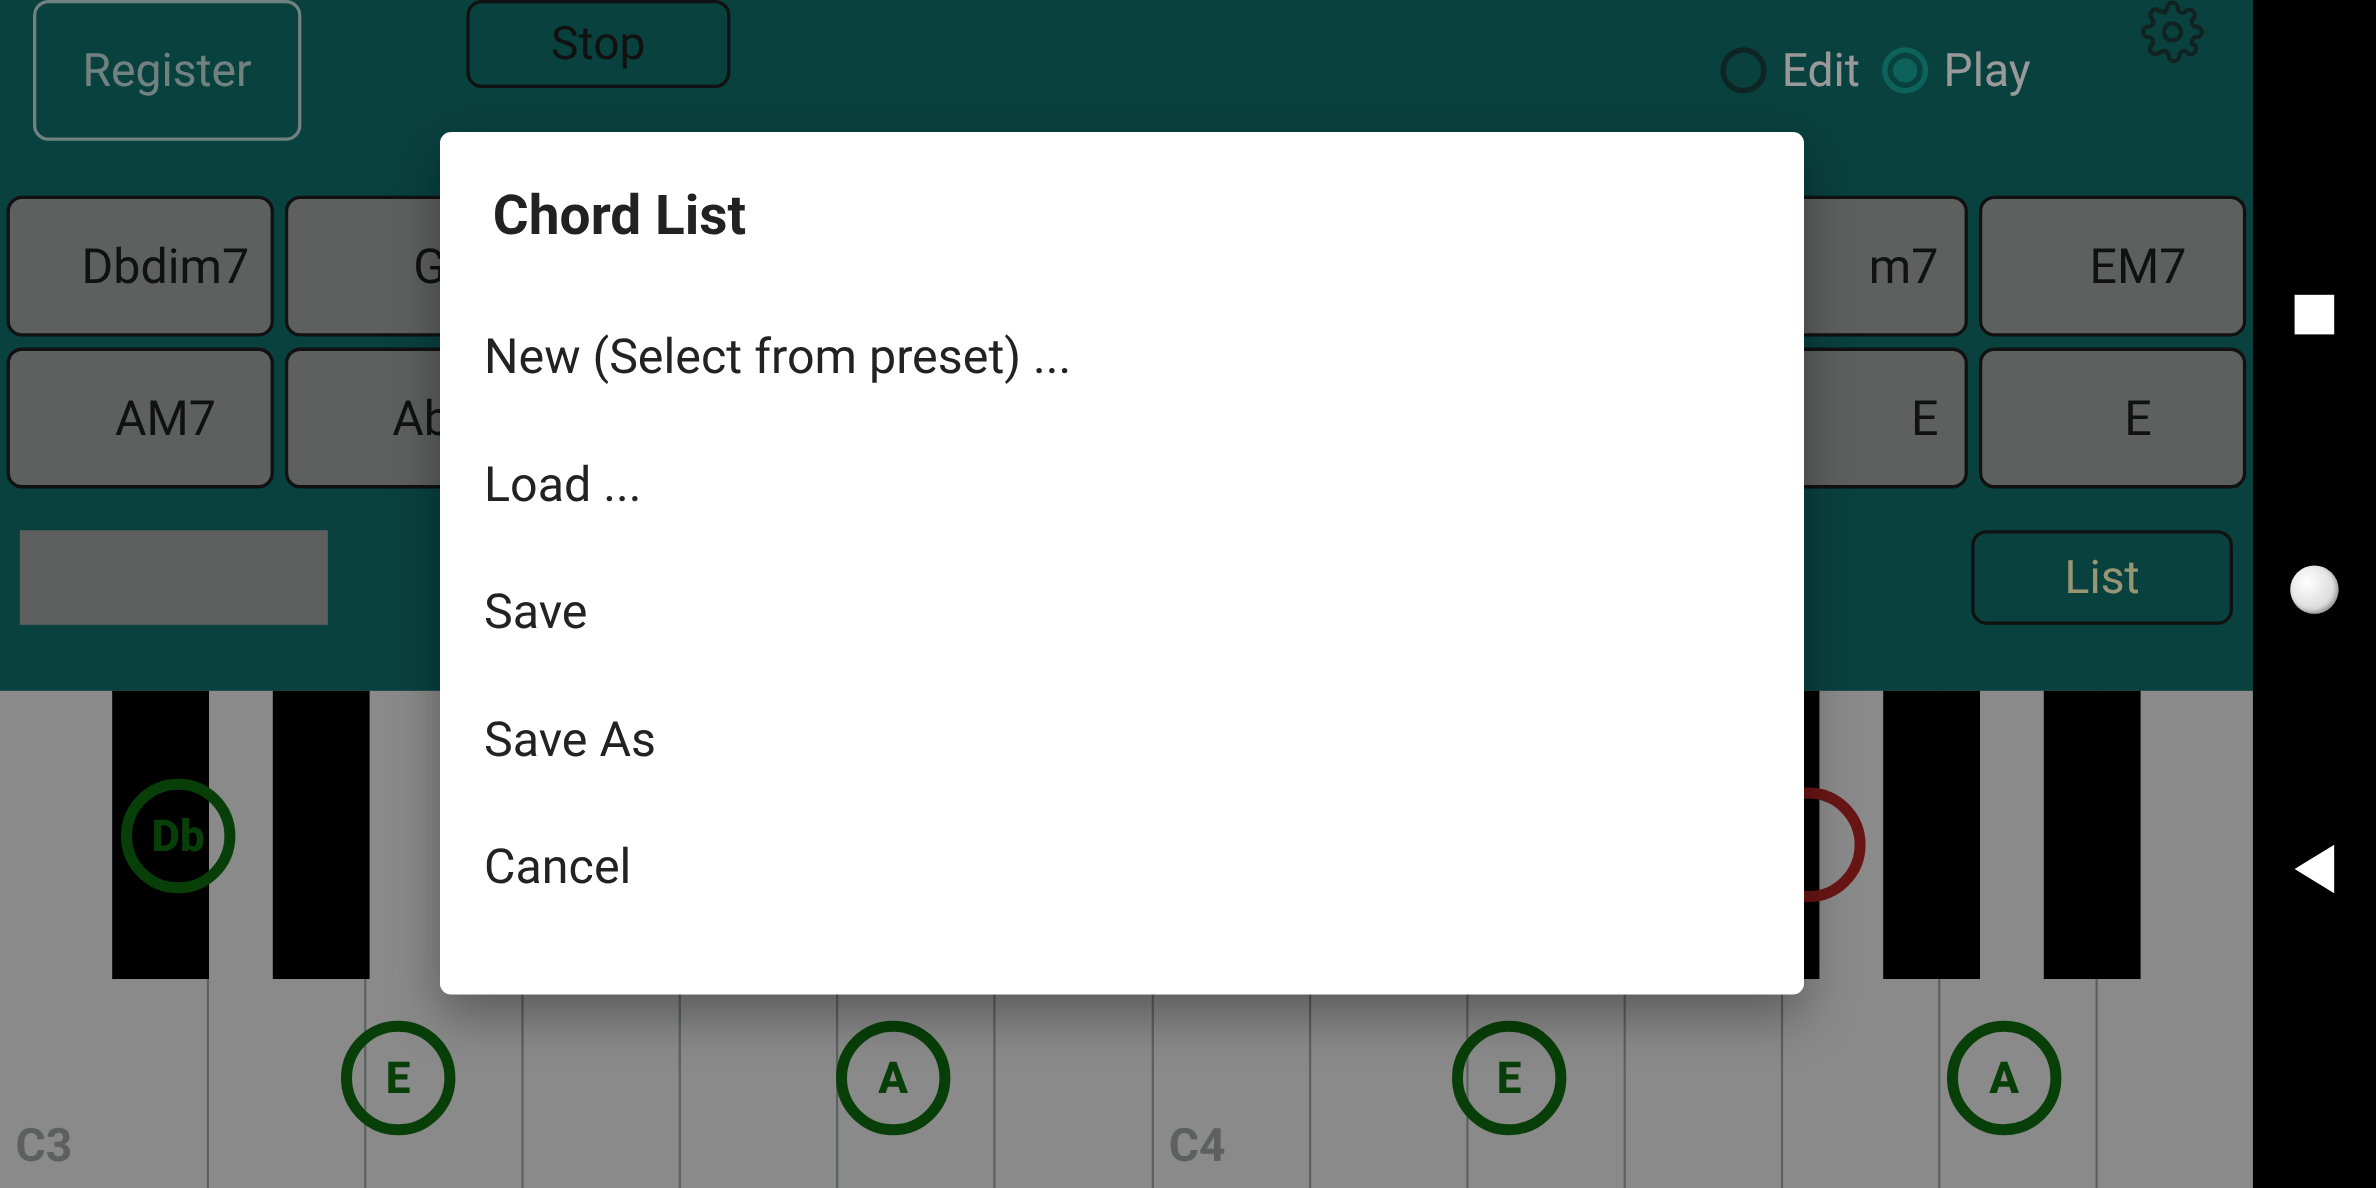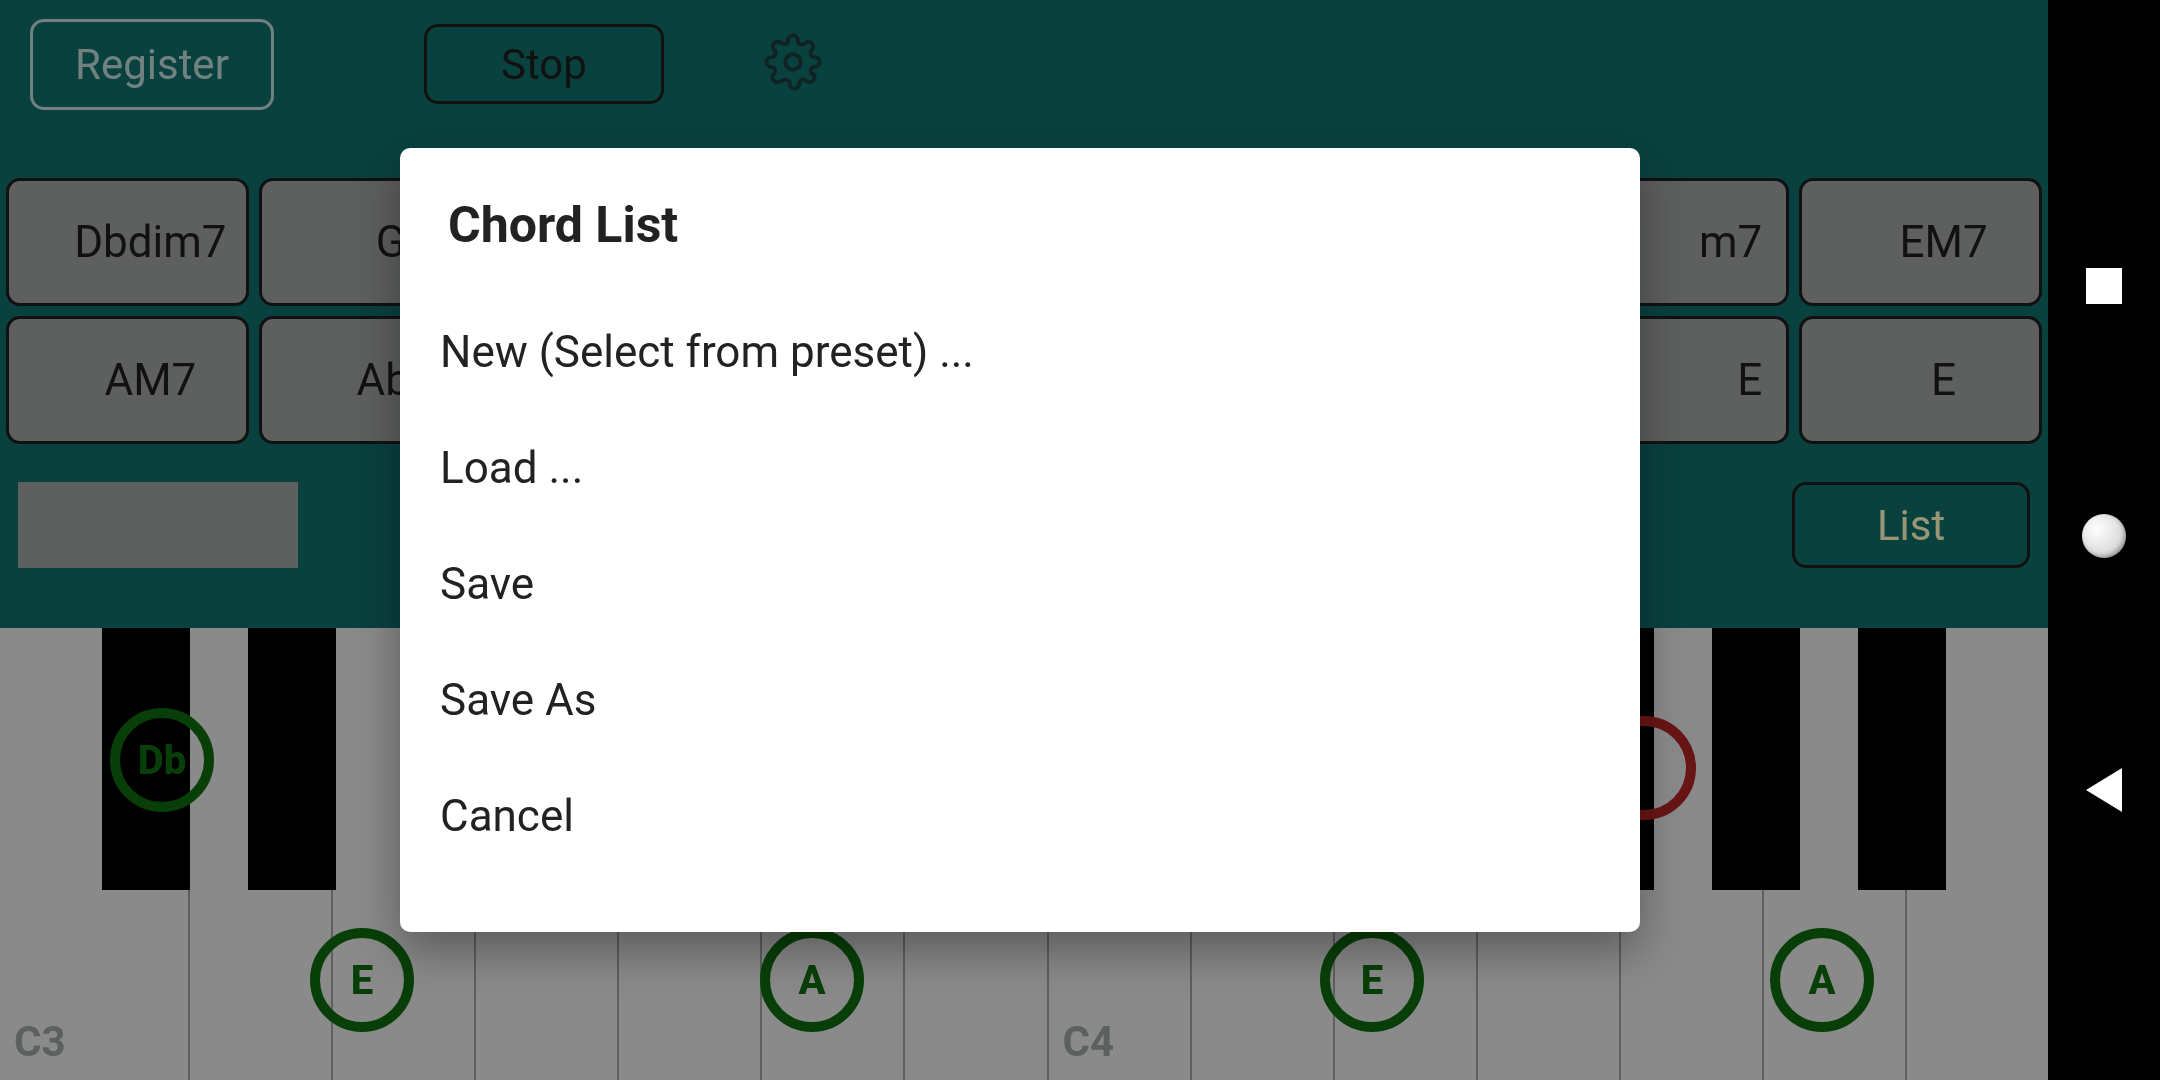--- a/index.html
+++ b/index.html
@@ -5,21 +5,21 @@
 * { margin: 0; padding: 0; box-sizing: border-box; font-family: Roboto, Arial, sans-serif; }
 html, body { width: 2160px; height: 1080px; overflow: hidden; }
 .device { width: 2160px; height: 1080px; display: flex; background: #000; }
 .app { width: 2048px; height: 1080px; position: relative; background: #0f6d6a; overflow: hidden; }
 .navbar { width: 112px; height: 1080px; background: #000; display: flex; flex-direction: column; align-items: center; justify-content: center; gap: 210px; }
 .nav-stop { width: 36px; height: 36px; background: #fff; }
 .nav-circle { width: 44px; height: 44px; border-radius: 50%; background: radial-gradient(circle at 35% 35%, #fff, #c6c6c6); box-shadow: inset -2px -2px 4px rgba(0,0,0,.3); }
 .nav-back { width: 0; height: 0; border-top: 22px solid transparent; border-bottom: 22px solid transparent; border-right: 36px solid #fff; }
 
 
-.topbar { position: absolute; left: 0; right: 4px; top: 0; height: 128px; display: flex; align-items: center; }
+.topbar { position: absolute; left: 0; right: 4px; top: 0; height: 128px; display: flex; }
 .btn-register { margin-left: 30px; border: 3px solid #bcd7d6; color: #bcd7d6; background: transparent; border-radius: 14px; padding: 18px 42px; font-size: 42px; }
 .btn-stop { margin-left: 150px; width: 240px; height: 80px; border: 3px solid #1d1d1d; border-radius: 14px; color: #1d1d1d; font-size: 42px; background: transparent; }
 .mode { margin-left: auto; display: flex; align-items: center; gap: 20px; }
 .radio { display: flex; align-items: center; gap: 14px; color: #fff; font-size: 42px; }
 .radio .r { width: 42px; height: 42px; border: 5px solid #173f3e; border-radius: 50%; display: flex; align-items: center; justify-content: center; }
 .radio.checked .r { border-color: #17a398; }
 .radio.checked .r::after { content: ""; width: 22px; height: 22px; background: #17a398; border-radius: 50%; }
 .gear { margin-left: 100px; margin-right: 40px; color: #1b3a39; }
 .gear svg { width: 58px; height: 58px; }
 
@@ -40,33 +40,43 @@
 .oct { position: absolute; left: 14px; bottom: 14px; font-size: 42px; font-weight: 700; color: #9aa09f; }
 .blacks { position: absolute; left: 0; right: 0; top: 0; height: 58%; pointer-events: none; }
 .black { position: absolute; top: 0; height: 100%; width: 88px; background: #000; }
 .note { position: absolute; width: 104px; height: 104px; border-radius: 50%; border: 10px solid #0e6a0e; color: #0e6a0e; font-size: 40px; font-weight: 800; display: flex; align-items: center; justify-content: center; }
 .note.red { border-color: #b02323; color: #b02323; }
 
 
 .dim { position: absolute; inset: 0; background: rgba(0,0,0,.40); }
 
 
-.dialog { position: absolute; left: 400px; top: 120px; width: 1240px; background: #fff; border-radius: 10px; box-shadow: 0 18px 46px rgba(0,0,0,.35); padding: 48px 0 58px; margin-top: 28px; }
+.dialog { position: absolute; left: 400px; top: 120px; width: 1240px; background: #fff; border-radius: 10px; box-shadow: 0 18px 46px rgba(0,0,0,.35); padding: 48px 0 58px; }
 .dialog h1 { font-size: 50px; font-weight: 700; color: #222; padding: 0 48px 40px; }
 .menu-item { font-size: 44px; color: #222; padding: 32px 40px; cursor: pointer; }
 </style>
 </head>
 <body>
 
 <div class="device">
   <div class="app">
 
     <div class="topbar">
       <button class="btn-register">Register</button>
       <button class="btn-stop">Stop</button>
+      <div class="mode">
+        <label class="radio">
+            <span class="r"></span>
+            <span>Edit</span>
+          </label>
+        <label class="radio checked">
+            <span class="r"></span>
+            <span>Play</span>
+          </label>
+      </div>
       <span class="gear">
         <svg viewBox="0 0 24 24" fill="none" stroke="currentColor" stroke-width="1.6">
             <circle cx="12" cy="12" r="3.2"></circle>
             <path d="M19.4 15a1.7 1.7 0 0 0 .34 1.87l.6.06a2 2 0 1 1-2.83 2.83l-.06-.06a1.7 1.7 0 0 0-1.87-.34 1.7 1.7 0 0 0-1 1.56V21a2 2 0 0 1-4 0v-.09a1.7 1.7 0 0 0-1.11-1.56 1.7 1.7 0 0 0-1.87.34l-.6.06A2 2 0 1 1 4.1 16.92l.06-.06a1.7 1.7 0 0 0 .34-1.87 1.7 1.7 0 0 0-1.56-1H3a2 2 0 0 1 0-4h.09a1.7 1.7 0 0 0 1.56-1.11 1.7 1.7 0 0 0-.34-1.87l-.06-.06A2 2 0 1 1 7.08 4.1l.6.06a1.7 1.7 0 0 0 1.87.34H9a1.7 1.7 0 0 0 1-1.56V3a2 2 0 0 1 4 0v.09a1.7 1.7 0 0 0 1 1.56 1.7 1.7 0 0 0 1.87-.34l.06-.06a2 2 0 1 1 2.83 2.83l-.06.06a1.7 1.7 0 0 0-.34 1.87V9a1.7 1.7 0 0 0 1.56 1H21a2 2 0 0 1 0 4h-.09a1.7 1.7 0 0 0-1.51 1z"></path>
           </svg>
       </span>
     </div>
 
     <div class="chord-rows">
       <div class="row">

